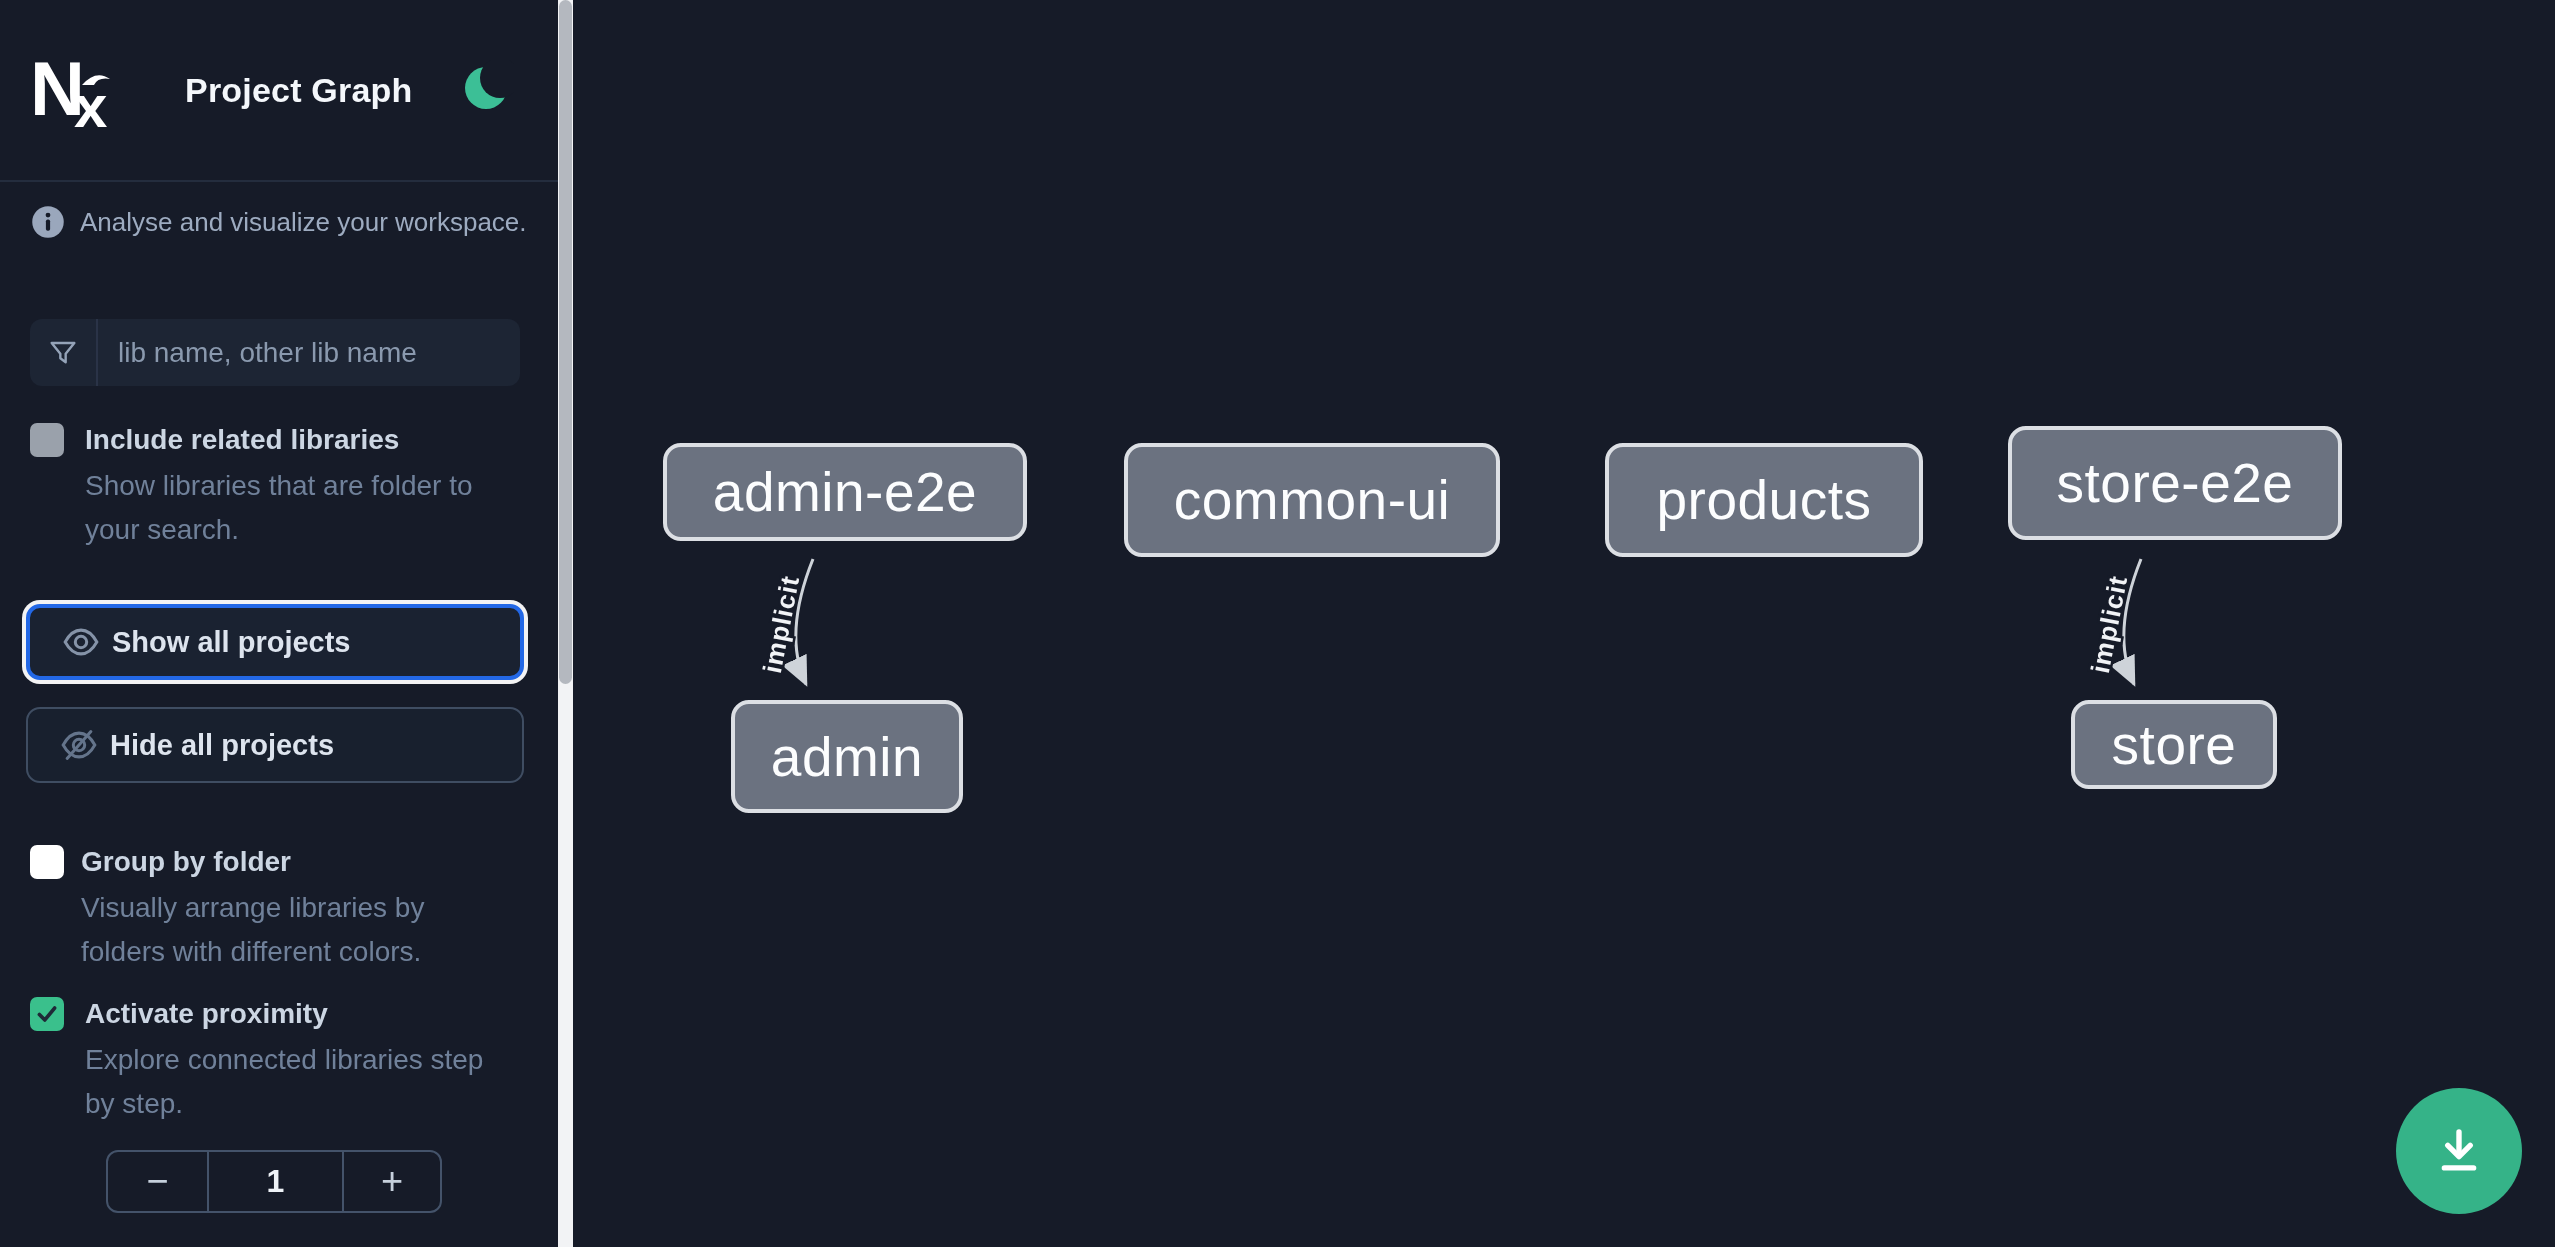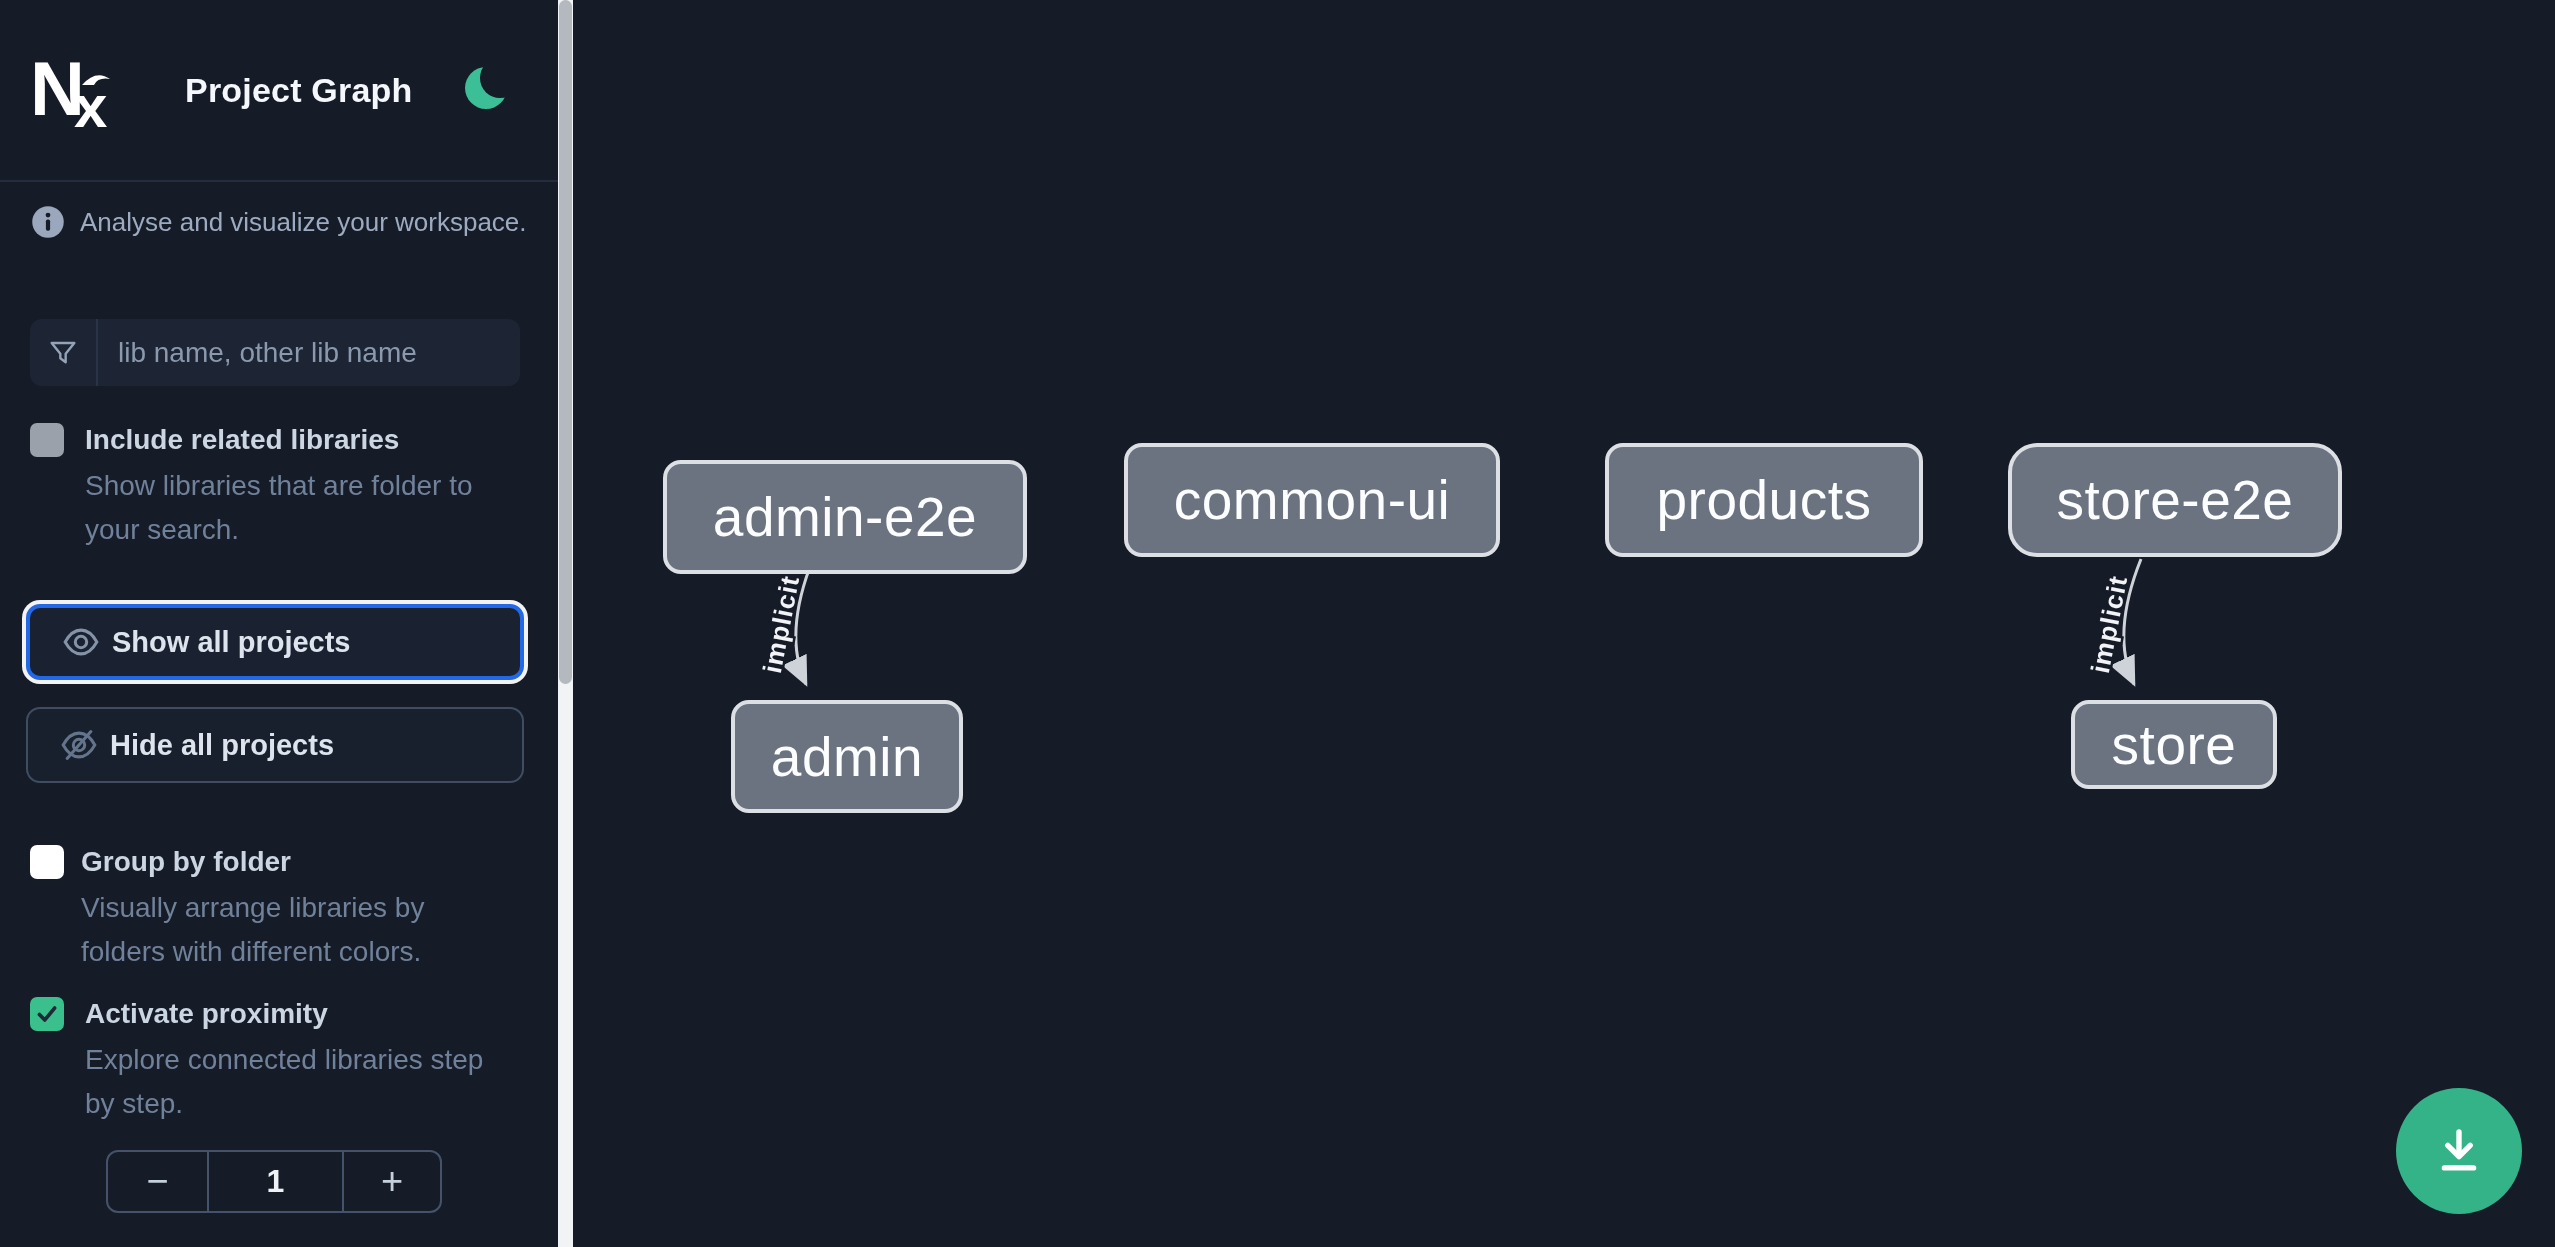--- a/index.html
+++ b/index.html
@@ -139,24 +139,24 @@
   </defs>
   <g id="edges-group">
       <path d="M 813,559 C 799,594 786,642 806,684" fill="none" stroke="#ced3d9" stroke-width="3" marker-end="url(#arrow)"></path>
       <text class="edge-label-text" text-anchor="middle" transform="translate(790,626) rotate(-79)">implicit</text>
       <path d="M 2141,559 C 2127,594 2114,642 2134,684" fill="none" stroke="#ced3d9" stroke-width="3" marker-end="url(#arrow)"></path>
       <text class="edge-label-text" text-anchor="middle" transform="translate(2118,626) rotate(-79)">implicit</text>
     </g>
 </svg>
 
 <div id="nodes-layer">
-    <div class="node" style="left: 663px; top: 460px; width: 364px; height: 114px;">admin-e2e</div>
+    <div class="node" style="left: 663px; top: 443px; width: 364px; height: 98px;">admin-e2e</div>
     <div class="node" style="left: 1124px; top: 443px; width: 376px; height: 114px;">common-ui</div>
     <div class="node" style="left: 1605px; top: 443px; width: 318px; height: 114px;">products</div>
-    <div class="node" style="left: 2008px; top: 443px; width: 334px; height: 114px; border-radius: 29px;">store-e2e</div>
+    <div class="node" style="left: 2008px; top: 426px; width: 334px; height: 114px;">store-e2e</div>
     <div class="node" style="left: 731px; top: 700px; width: 232px; height: 113px;">admin</div>
     <div class="node" style="left: 2071px; top: 700px; width: 206px; height: 89px;">store</div>
   </div>
 
 <button class="fab">
   <svg width="54" height="54" viewBox="0 0 24 24">
     <g stroke="#ffffff" stroke-width="2.4" fill="none" stroke-linecap="round" stroke-linejoin="round">
       <path d="M12 3.5 V13"></path>
       <path d="M7 9.5 L12 14.5 L17 9.5"></path>
       <path d="M5.5 19.5 H18.5"></path>

